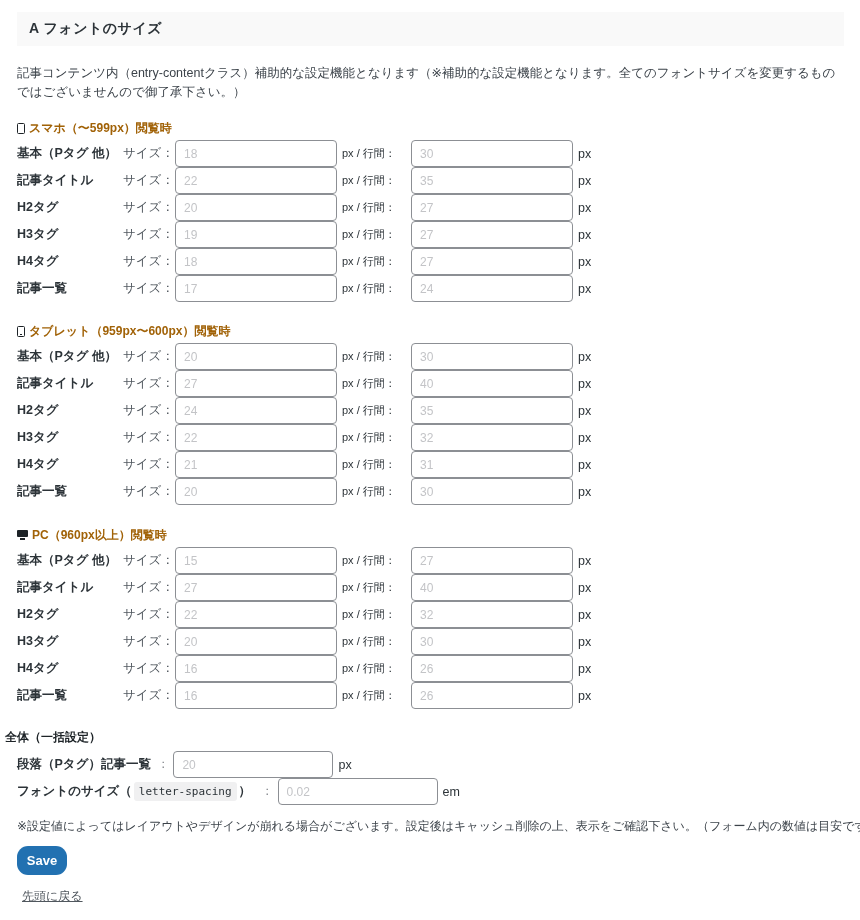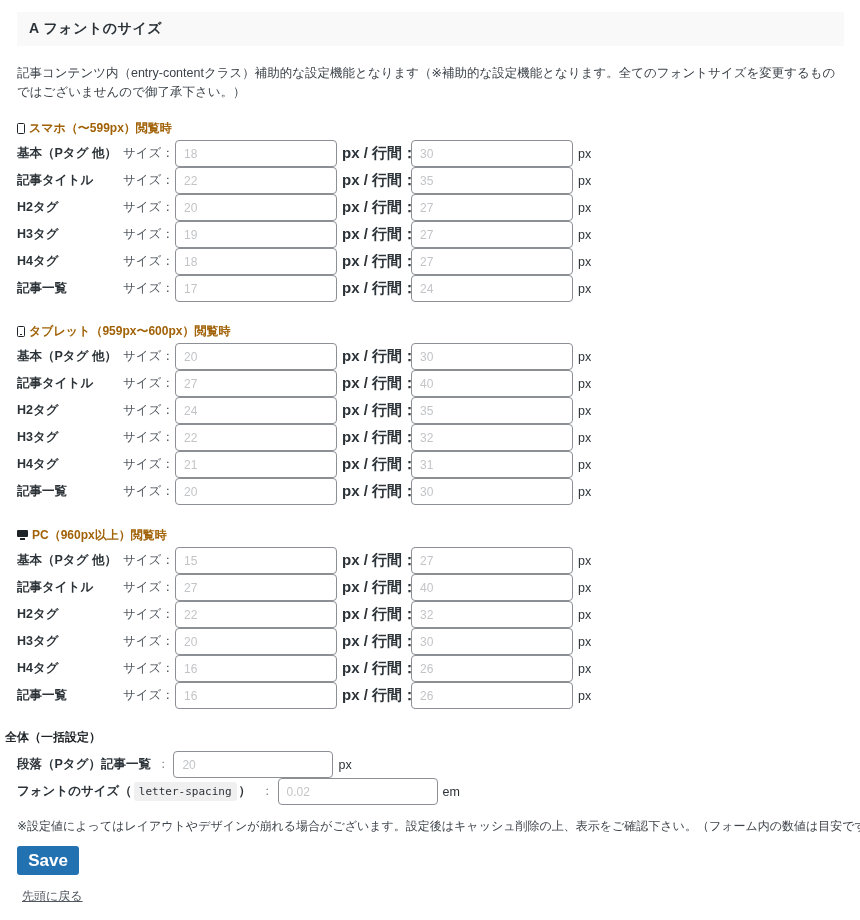--- a/index.html
+++ b/index.html
@@ -136,24 +136,23 @@
     font-size: 12px;
     color: #2c3338;
     outline: none;
   }
   .inp::placeholder {
     color: #c3c4c7;
   }
   .mid-label {
     width: 69px;
     margin-left: 5px;
-    font-size: 15px;
+    font-size: 11px;
     color: #2c3338;
     white-space: nowrap;
-    font-weight: bold;
   }
   .unit {
     margin-left: 5px;
     font-size: 12.5px;
     color: #2c3338;
   }
   .global-title {
     position: absolute;
     left: 5px;
     top: 729px;
@@ -194,28 +193,28 @@
     left: 17px;
     top: 818px;
     font-size: 12px;
     color: #3c434a;
     white-space: nowrap;
   }
   .save-btn {
     position: absolute;
     left: 17px;
     top: 846px;
-    width: 62px;
+    width: 50px;
     height: 29px;
     background: #2271b1;
     border: none;
-    border-radius: 3px;
+    border-radius: 11px;
     color: #fff;
     font-weight: bold;
-    font-size: 17px;
+    font-size: 13px;
     font-family: "Liberation Sans", "DejaVu Sans", sans-serif;
     cursor: pointer;
   }
   .back-link {
     position: absolute;
     left: 22px;
     top: 888px;
     font-size: 12px;
     color: #50575e;
     text-decoration: underline;

